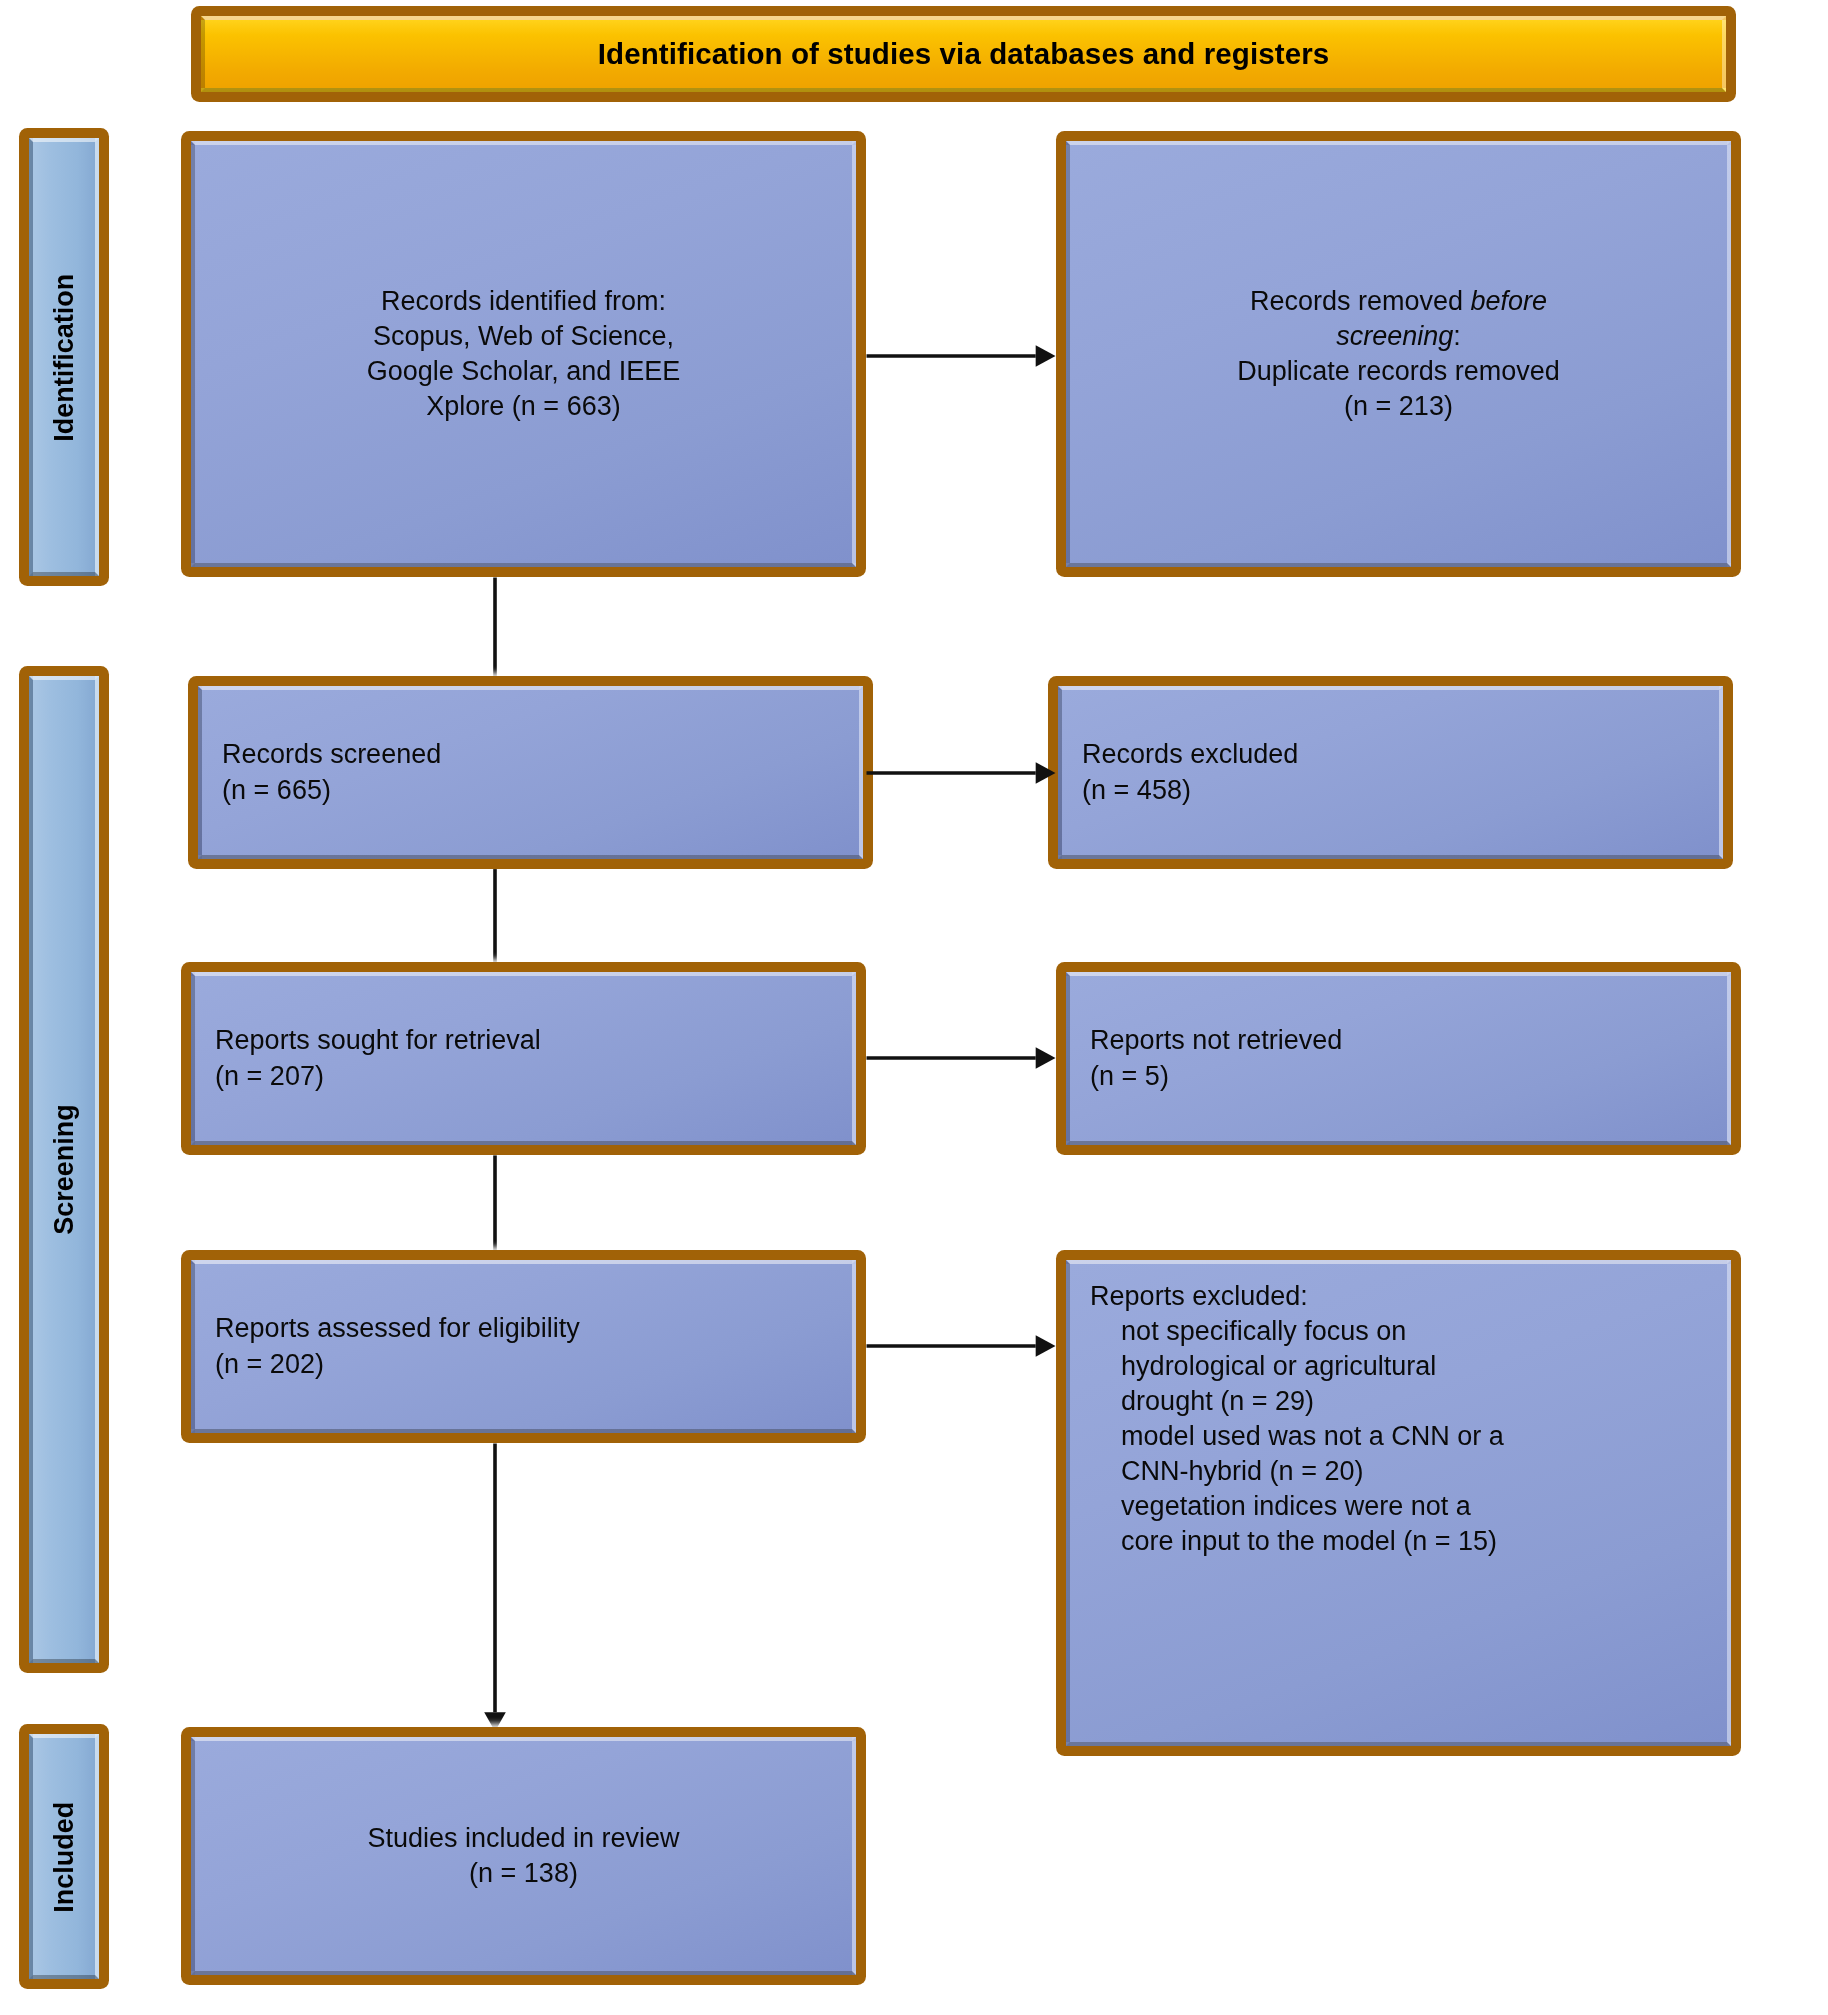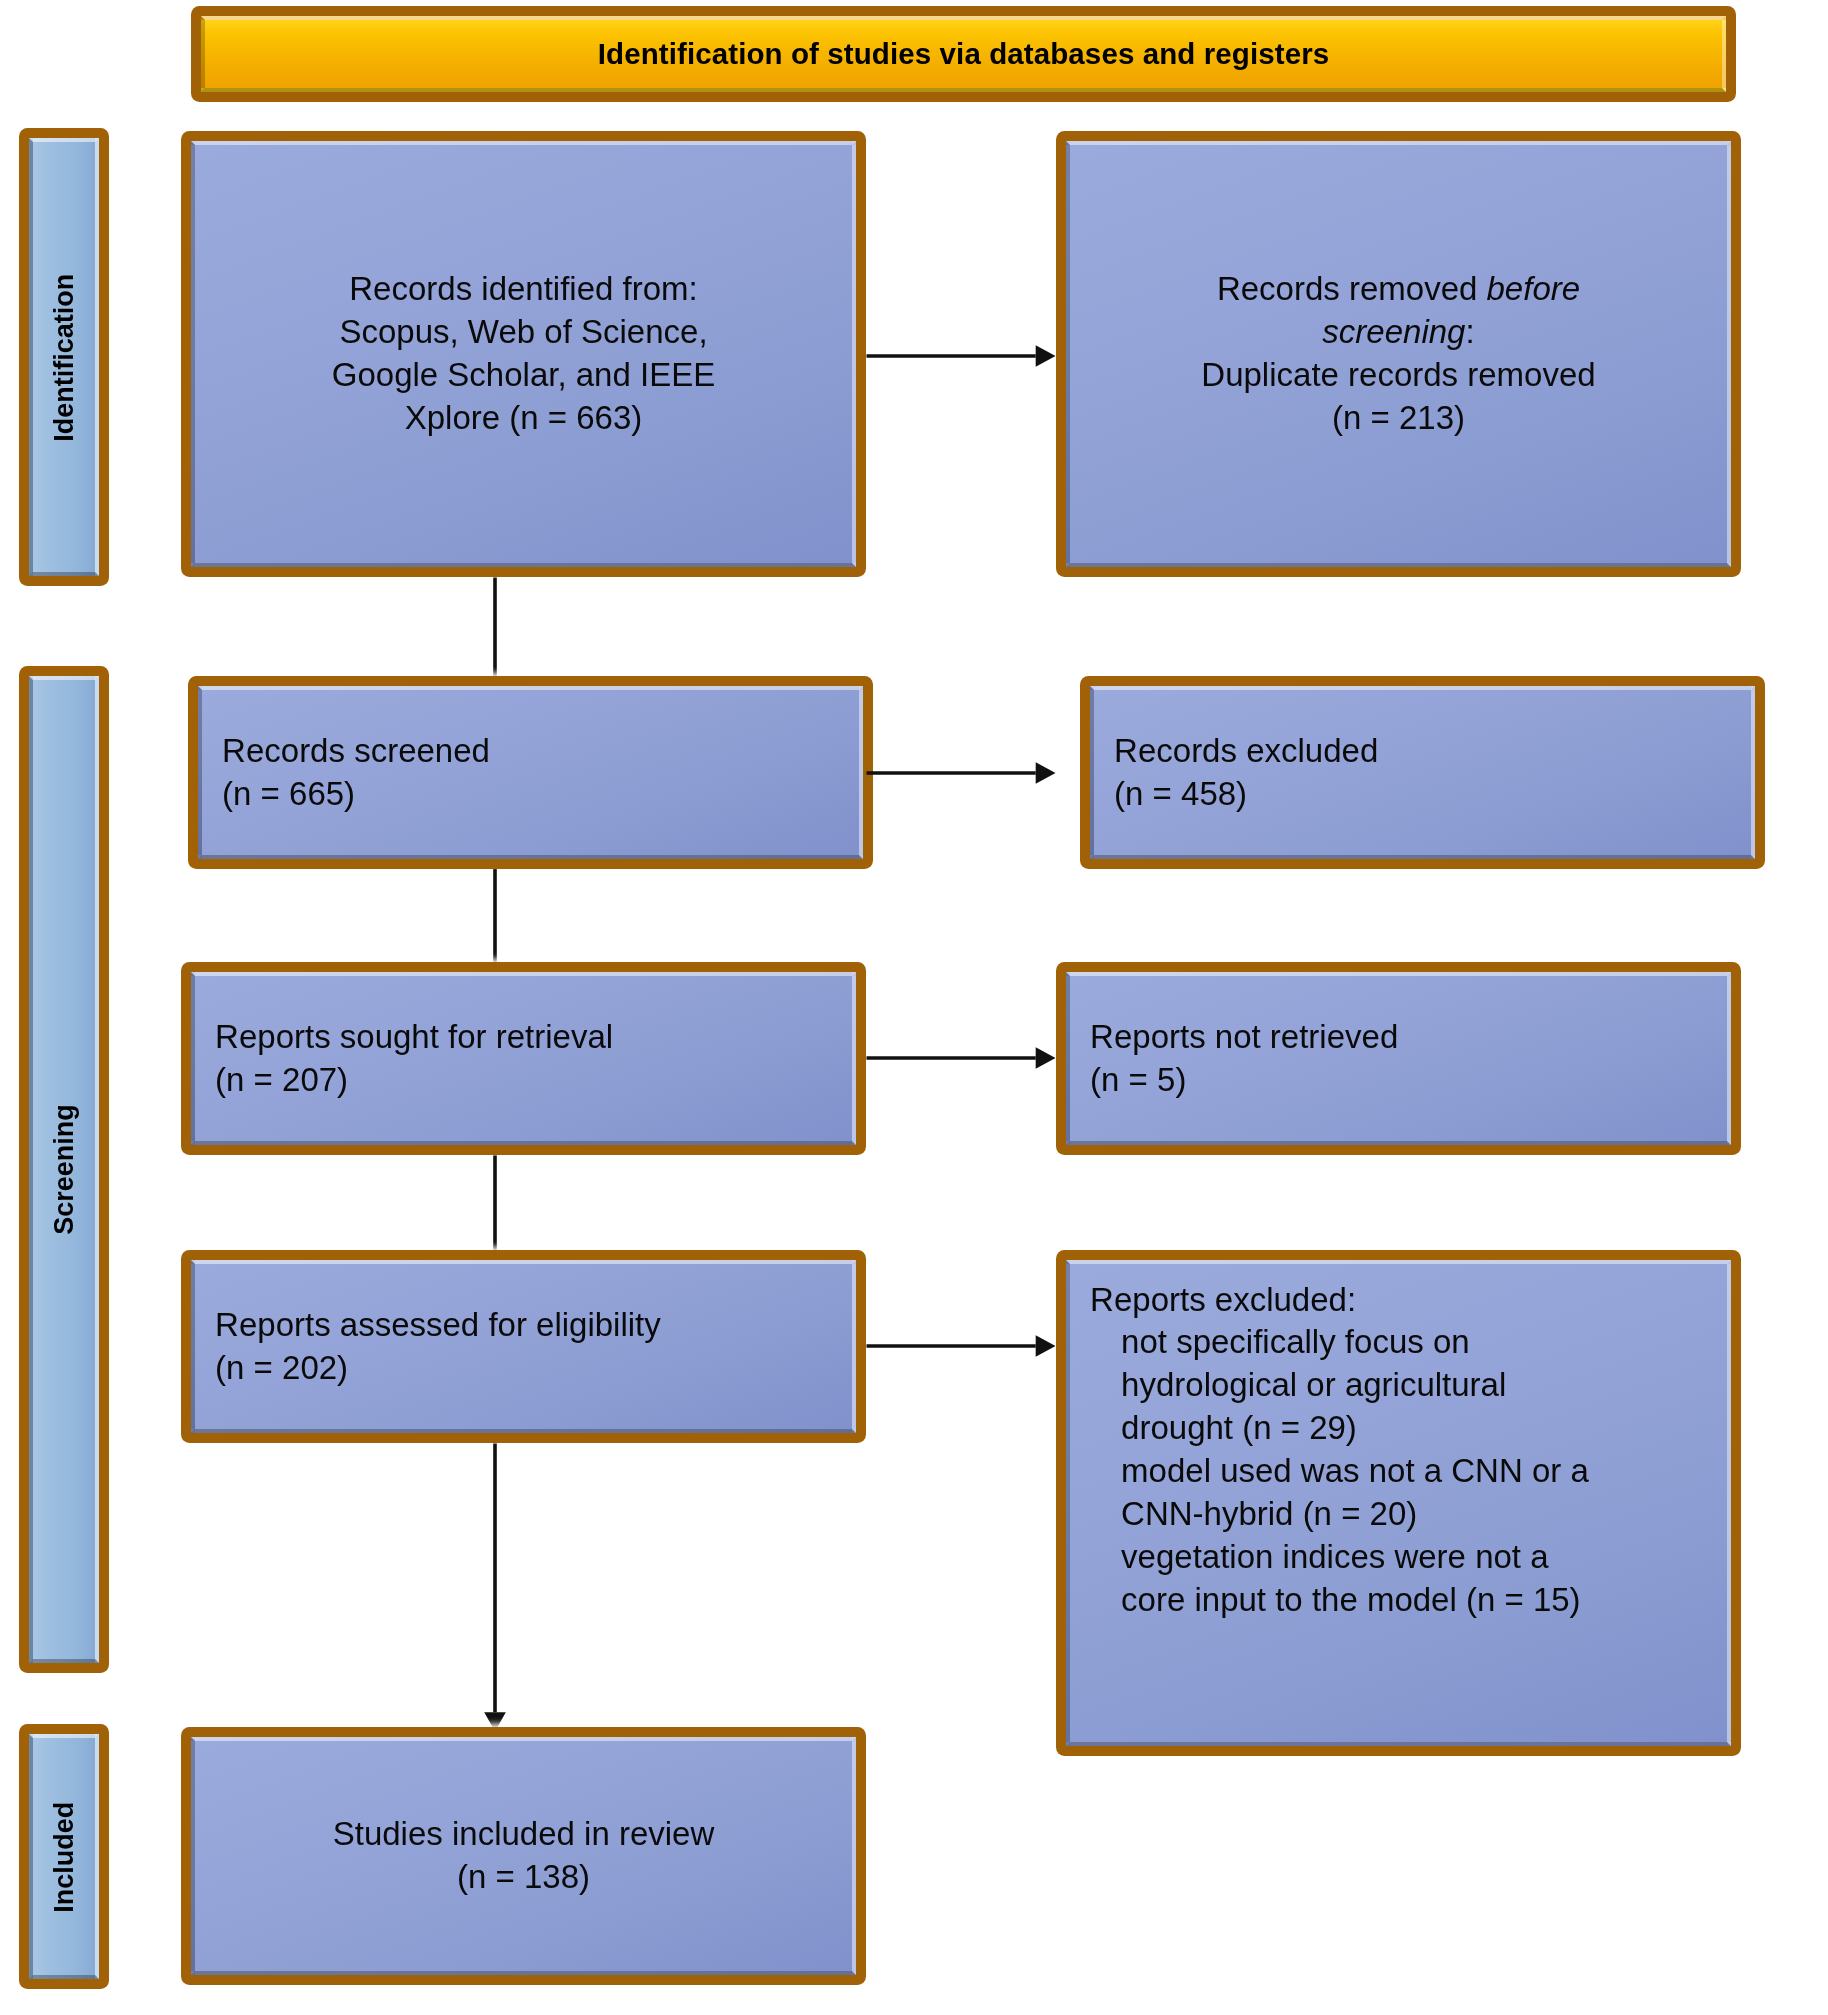--- a/index.html
+++ b/index.html
@@ -59,21 +59,21 @@
   .box-bevel {
     background: linear-gradient(160deg, #9AAADC 0%, #94A4D8 35%, #8B9CD2 70%, #8091CC 100%);
   }
   .box-inner {
     position: absolute;
     inset: 0;
     display: flex;
     flex-direction: column;
     justify-content: center;
     padding: 0 20.5px;
-    font-size: 33px;
+    font-size: 27px;
     line-height: 1.30;
     color: #0a0a0a;
   }
   .box-inner.center { align-items: center; text-align: center; }
   .box-inner.left   { align-items: flex-start; text-align: left; }
   .box-inner.top    { justify-content: flex-start; padding-top: 15px; }
   .ital { font-style: italic; }
   .indent { padding-left: 31px; }
 
   
@@ -163,21 +163,21 @@
 
 <div class="abs frame" style="left:188px; top:676px; width:685px; height:193px;">
   <div class="bevel box-bevel">
     <div class="box-inner left">
       <div>Records screened</div>
       <div>(n = 665)</div>
     </div>
   </div>
 </div>
 
-<div class="abs frame" style="left:1080px; top:676px; width:685px; height:193px;">
+<div class="abs frame" style="left:1048px; top:676px; width:685px; height:193px;">
   <div class="bevel box-bevel">
     <div class="box-inner left">
       <div>Records excluded</div>
       <div>(n = 458)</div>
     </div>
   </div>
 </div>
 
 <div class="conn" style="left:866px; top:761px; width:190px; height:24px;">
   <svg width="190" height="24" viewBox="0 0 315 40">

